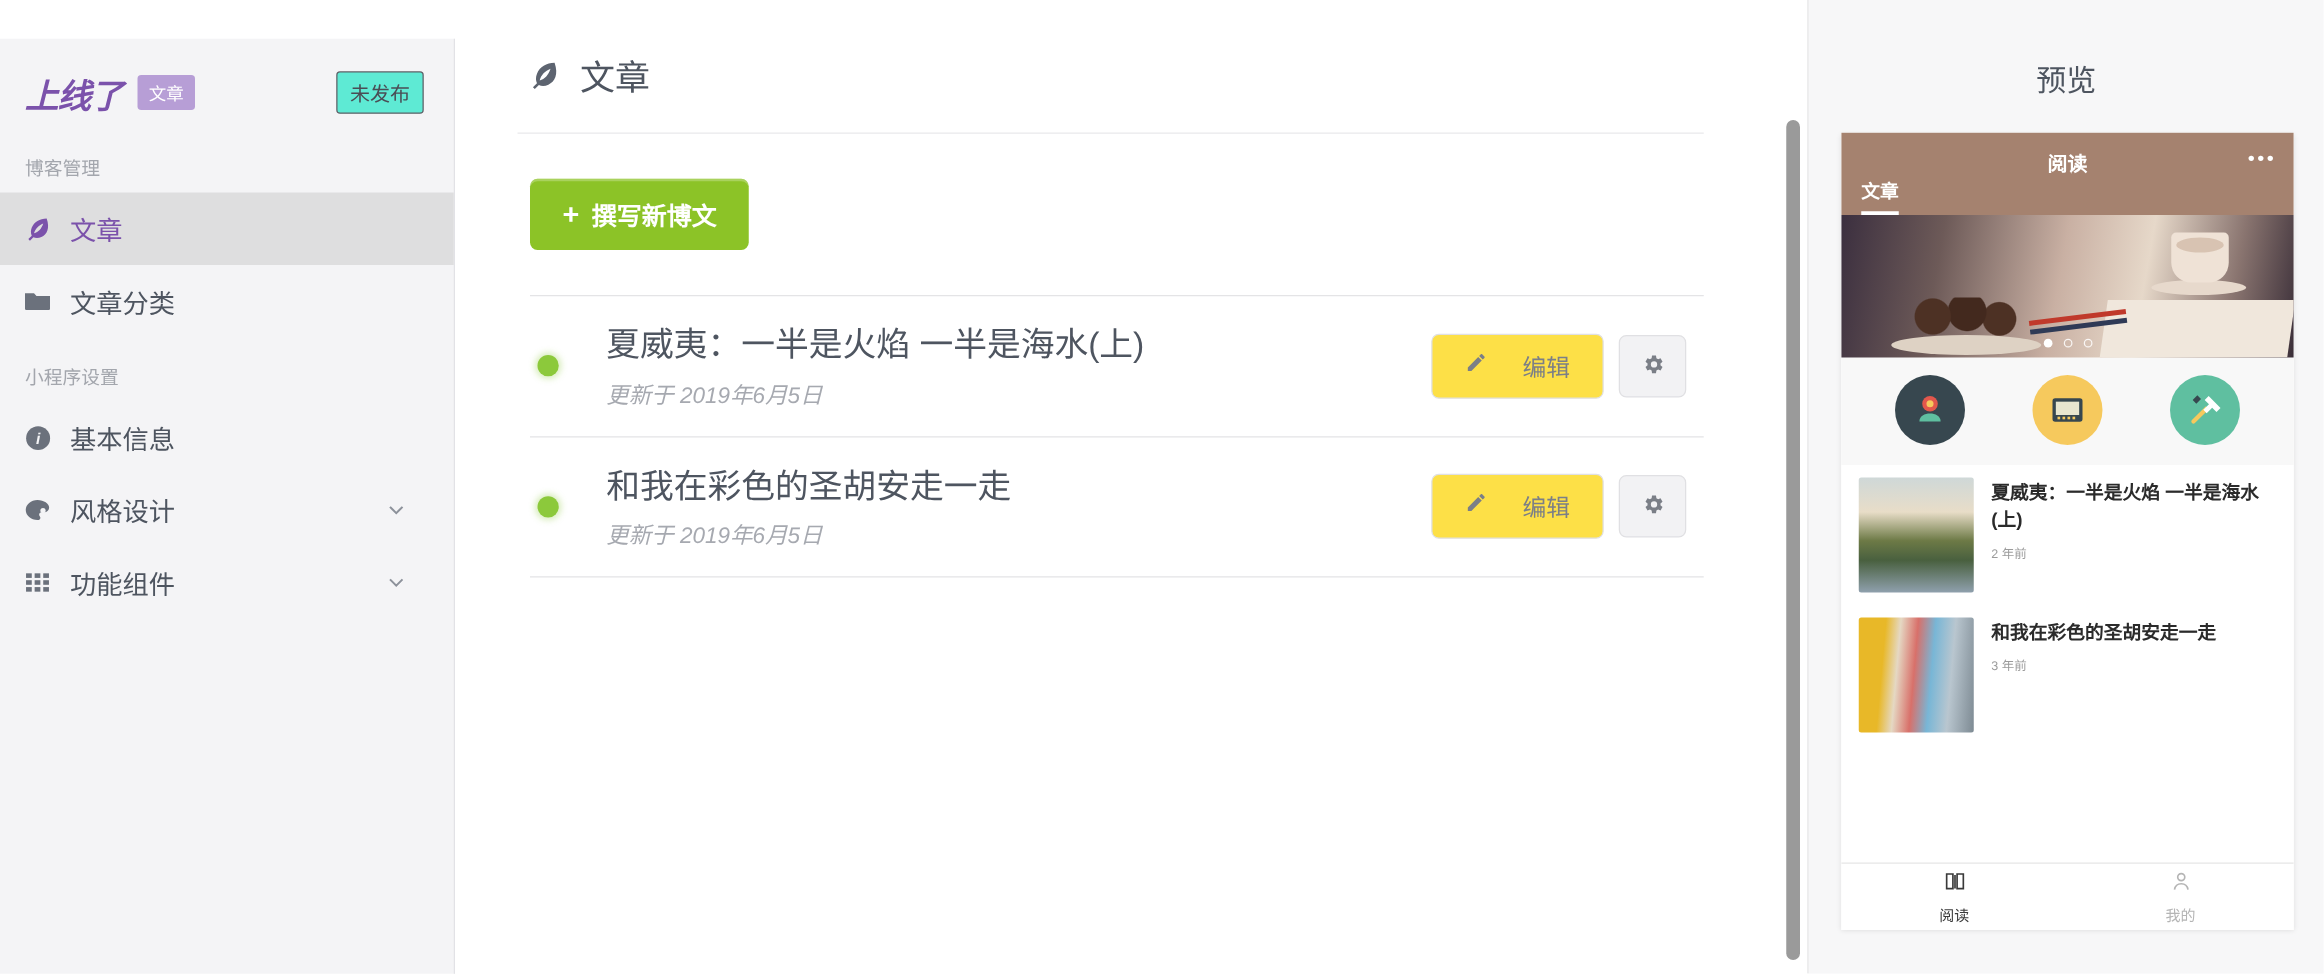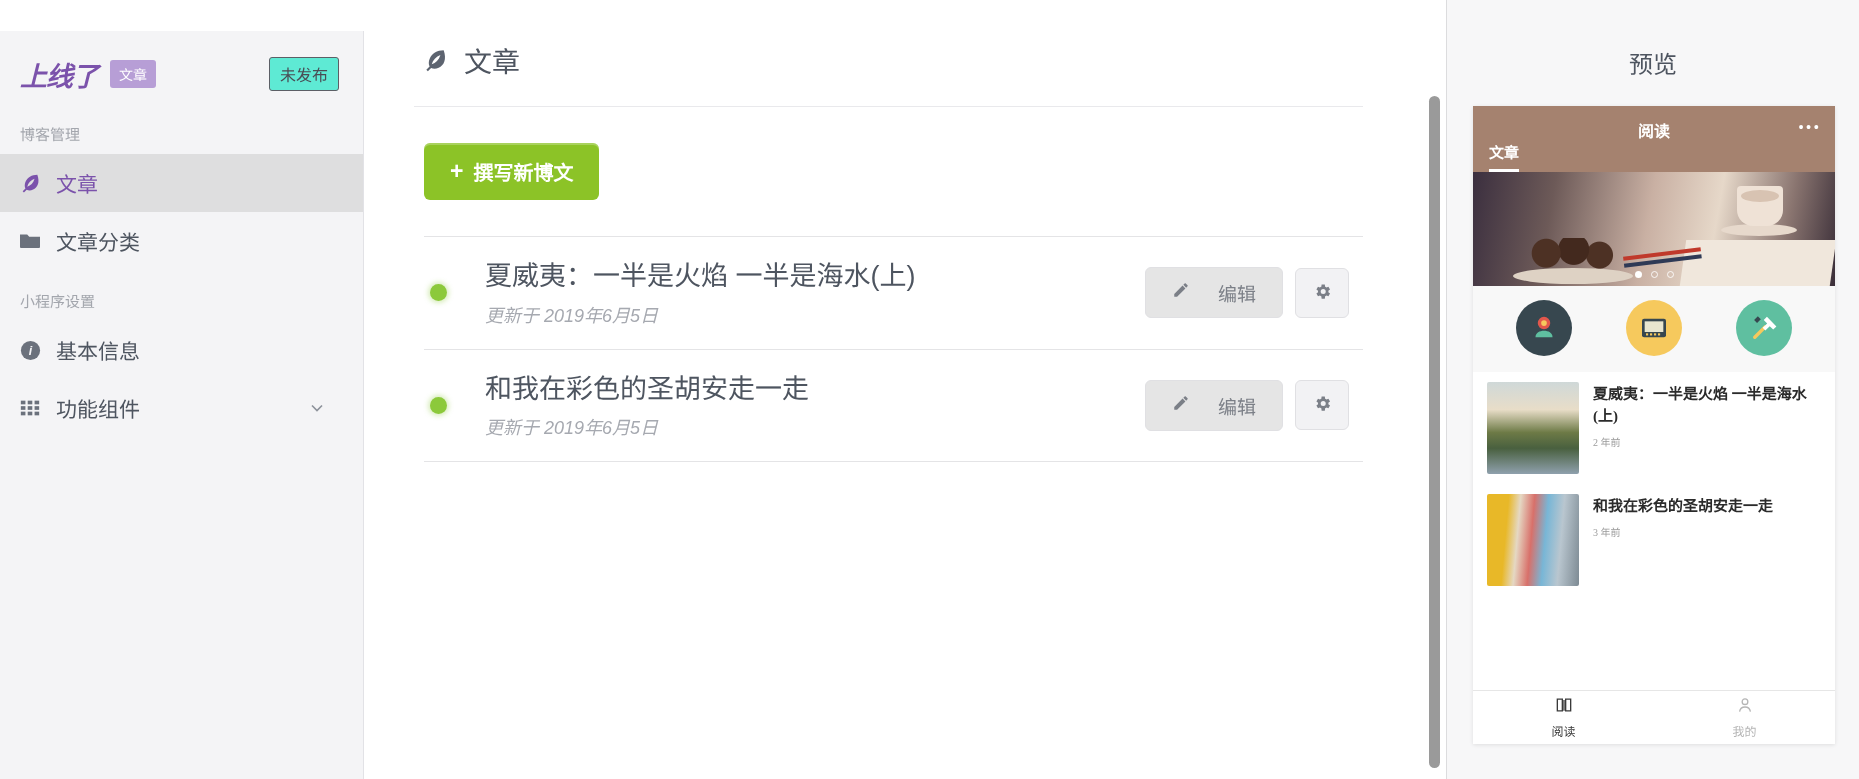--- a/index.html
+++ b/index.html
@@ -140,21 +140,21 @@
     margin: 0 38px 0 6px;
     flex: 0 0 17px;
     box-shadow: 0 0 5px 2px rgba(140,201,59,.35);
   }
   .post-text { flex: 1 1 auto; }
   .post-title { font-size: 27px; color: #4e5560; line-height: 1.28; }
   .post-date { font-size: 18px; color: #a6a9b0; font-style: italic; margin-top: 7px; }
   .row-actions { display: flex; align-items: center; gap: 12px; margin-right: 8px; }
   .btn-edit {
     display: inline-flex; align-items: center; gap: 28px;
-    background: #e5e5e5;
+    background: #fde047;
     border: 1px solid #e0e0e3;
     border-radius: 6px;
     color: #7b7f87;
     font-size: 19px;
     padding: 11px 26px;
     cursor: pointer;
   }
   .btn-gear {
     display: inline-flex; align-items: center; justify-content: center;
     width: 54px; height: 50px;
@@ -177,21 +177,20 @@
     position: absolute; top: 0; right: 0;
     width: 1px; height: 779px; background: #dcdcde;
   }
 
   
   .preview {
     flex: 0 0 412px;
     width: 412px; height: 779px;
     background: #f7f7f8;
     position: relative;
-    font-family: Liberation Serif, serif;
   }
   .preview-title {
     text-align: center;
     font-size: 24px;
     color: #4e5560;
     padding-top: 45px;
   }
   .phone {
     position: absolute;
     left: 26px; top: 106px;
@@ -364,20 +363,34 @@
     <div class="nav-item">
       <span class="nav-ico">
         <svg width="23" height="23" viewBox="0 0 24 24" fill="currentColor">
             <circle cx="12" cy="12" r="10"></circle>
             <text x="12" y="17" font-size="13" font-style="italic" font-weight="bold" text-anchor="middle" fill="#f4f4f6">i</text>
           </svg>
       </span>
       <span class="nav-label">基本信息</span>
     </div>
 
+    <div class="nav-item">
+      <span class="nav-ico">
+        <svg width="24" height="24" viewBox="0 0 24 24" fill="currentColor">
+            <path d="M12 4C6.8 4 2.6 7.6 2.6 12s4.2 8 9.4 8c1.5 0 2.3-.9 2.3-1.9 0-.5-.2-.9-.5-1.2-.3-.3-.5-.7-.5-1.2 0-1 .8-1.9 1.9-1.9h2.2c2.2 0 3.9-1.7 3.9-3.8C21.3 7 17.2 4 12 4z"></path>
+            <circle cx="16.4" cy="12.4" r="2.1" fill="#f4f4f6"></circle>
+          </svg>
+      </span>
+      <span class="nav-label">风格设计</span>
+      <span class="nav-chevron">
+        <svg width="20" height="20" viewBox="0 0 24 24" fill="none" stroke="currentColor" stroke-width="2">
+            <path d="M6 9l6 6 6-6"></path>
+          </svg>
+      </span>
+    </div>
 
     <div class="nav-item">
       <span class="nav-ico">
         <svg width="22" height="22" viewBox="0 0 24 24" fill="currentColor">
             <rect x="2" y="4" width="5" height="4"></rect>
             <rect x="9.5" y="4" width="5" height="4"></rect>
             <rect x="17" y="4" width="5" height="4"></rect>
             <rect x="2" y="10" width="5" height="4"></rect>
             <rect x="9.5" y="10" width="5" height="4"></rect>
             <rect x="17" y="10" width="5" height="4"></rect>

